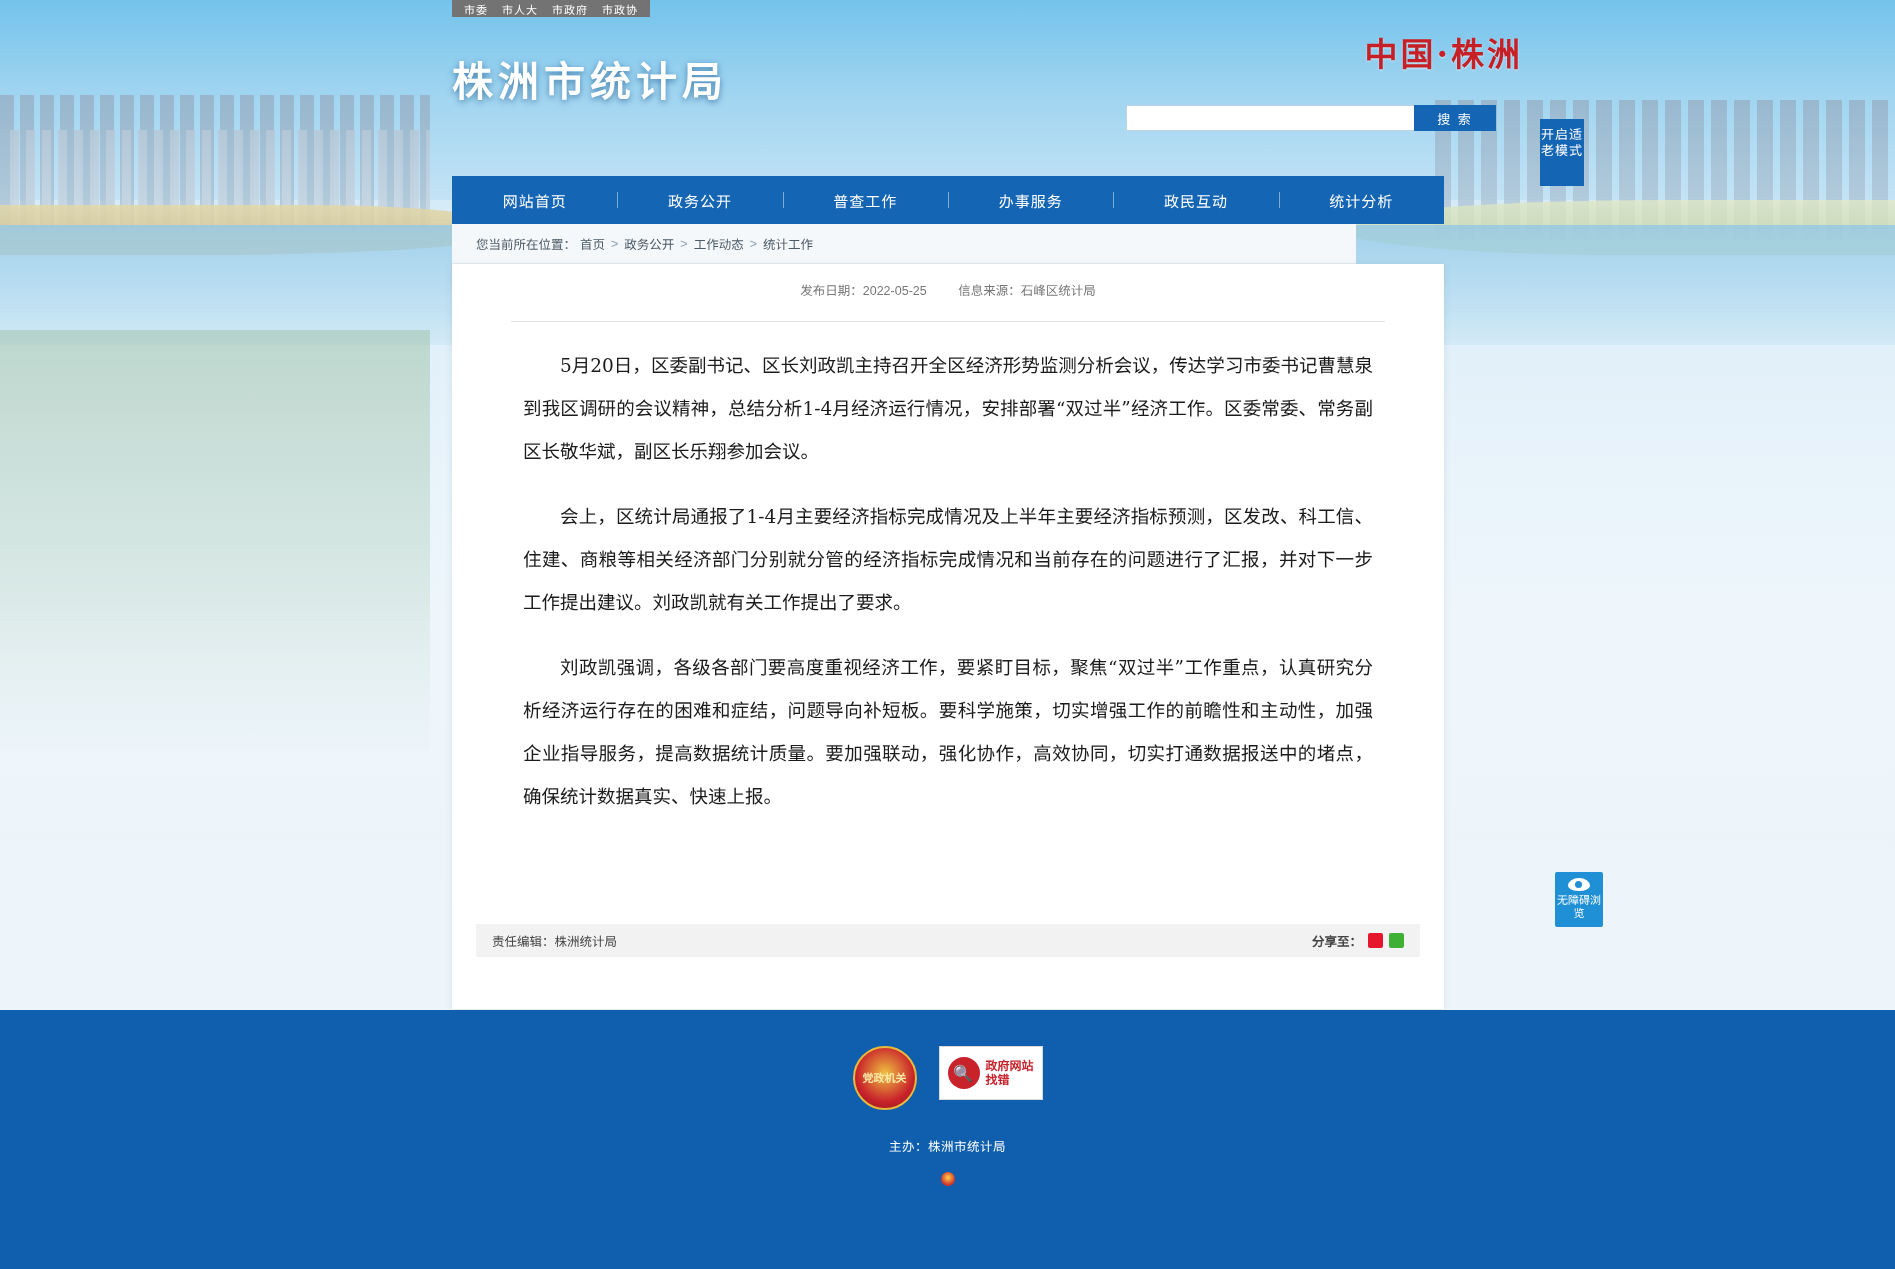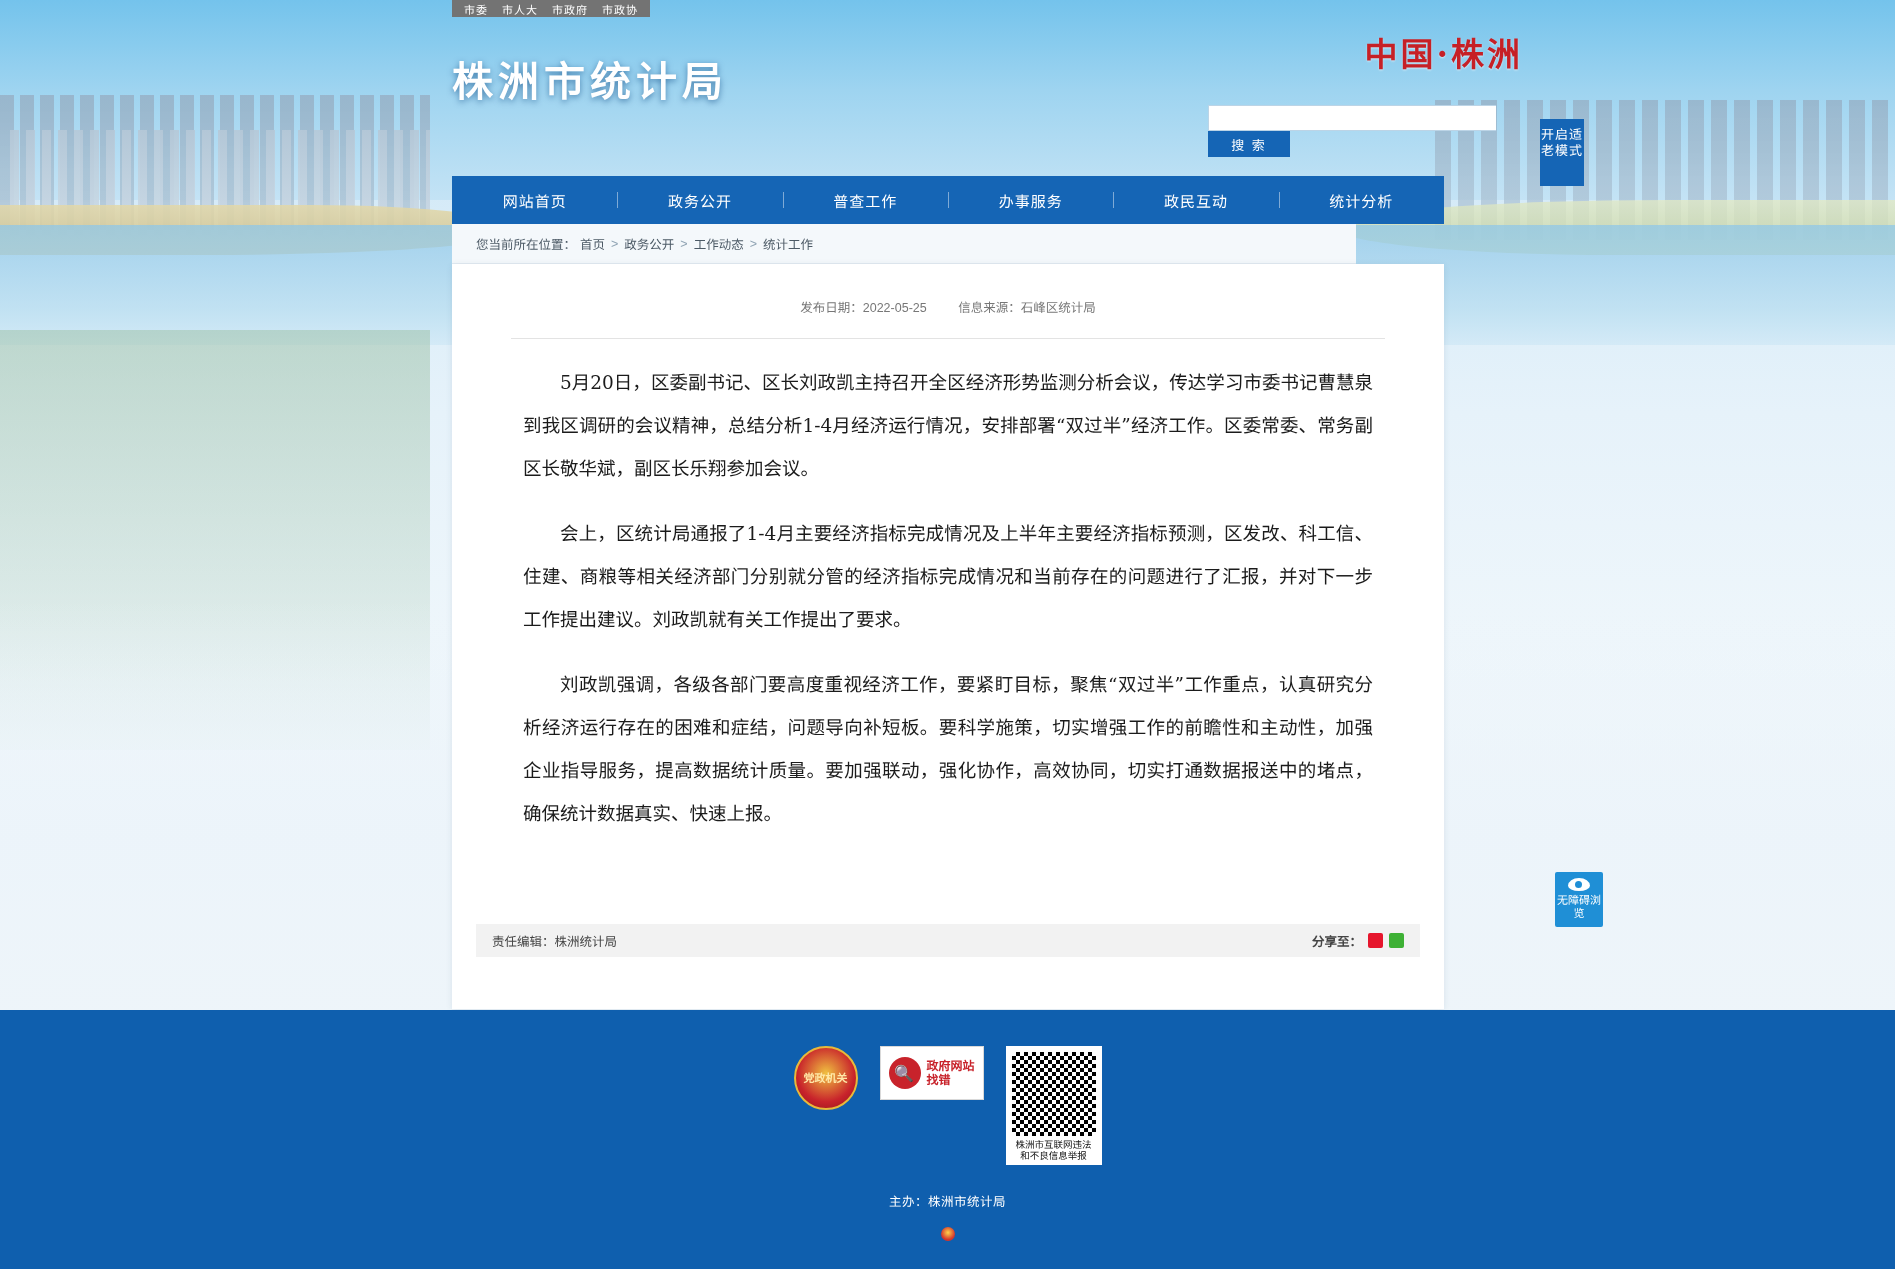--- a/index.html
+++ b/index.html
@@ -84,21 +84,21 @@
     font-family:"DejaVu Serif","Liberation Serif",serif;
     text-shadow:0 2px 6px rgba(0,60,120,.55);
   }
   .zzlogo{
     position:absolute;right:372px;top:28px;z-index:12;
     color:#c62026;font-size:33px;font-weight:bold;letter-spacing:3px;
     font-family:"DejaVu Serif","Liberation Serif",serif;
     text-shadow:0 1px 2px rgba(255,255,255,.6);
   }
   
-  .searchwrap{position:absolute;right:399px;top:105px;display:flex;z-index:12;flex-direction:column;}
+  .searchwrap{position:absolute;right:399px;top:105px;display:flex;z-index:12;}
   .searchwrap input{
     width:288px;height:26px;border:1px solid #bcd4e6;border-right:none;
     background:#fff;outline:none;padding:0 8px;font-size:12px;color:#333;
     box-sizing:border-box;
   }
   .searchwrap button{
     width:82px;height:26px;border:none;background:#1565b5;color:#fff;
     font-size:13px;cursor:pointer;letter-spacing:2px;
   }
   
@@ -134,21 +134,21 @@
   .card{
     position:absolute;left:452px;top:264px;width:992px;height:745px;
     background:#fff;box-shadow:0 1px 6px rgba(60,90,120,.12);z-index:11;
     box-sizing:border-box;
   }
   .art-title{
     text-align:center;font-size:19.5px;font-weight:bold;color:#1a1a1a;
     padding-top:45px;letter-spacing:.5px;
   }
   .art-meta{
-    text-align:center;font-size:12.5px;color:#777;margin-top:33px;
+    text-align:center;font-size:12.5px;color:#777;margin-top:16px;
   }
   .art-meta span{margin:0 14px;}
   .meta-rule{
     width:874px;height:1px;background:#e3e3e3;margin:22px auto 0;
   }
   .art-body{
     width:850px;margin:0 auto;padding-top:22px;
     font-family:"DejaVu Serif","Liberation Serif",serif;
     font-size:18.5px;line-height:43px;color:#1b1b1b;text-align:justify;
   }
@@ -313,22 +313,18 @@
 <div class="footer">
   <div class="marks">
     <div class="badge-police">党政机关</div>
     <div class="badge-gov">
       <span class="circ">🔍</span>
       <span class="txt">
         <span class="t1">政府网站</span><br>
         <span class="t2">找错</span>
       </span>
     </div>
-    <div class="qrblock">
-      <div class="qr"></div>
-      <div class="qrcap">株洲市互联网违法和不良信息举报</div>
-    </div>
   </div>
   <div class="host">主办：株洲市统计局</div>
   <div class="legal">
     <span class="mini"></span>
   </div>
 </div>
 
 </body></html>

